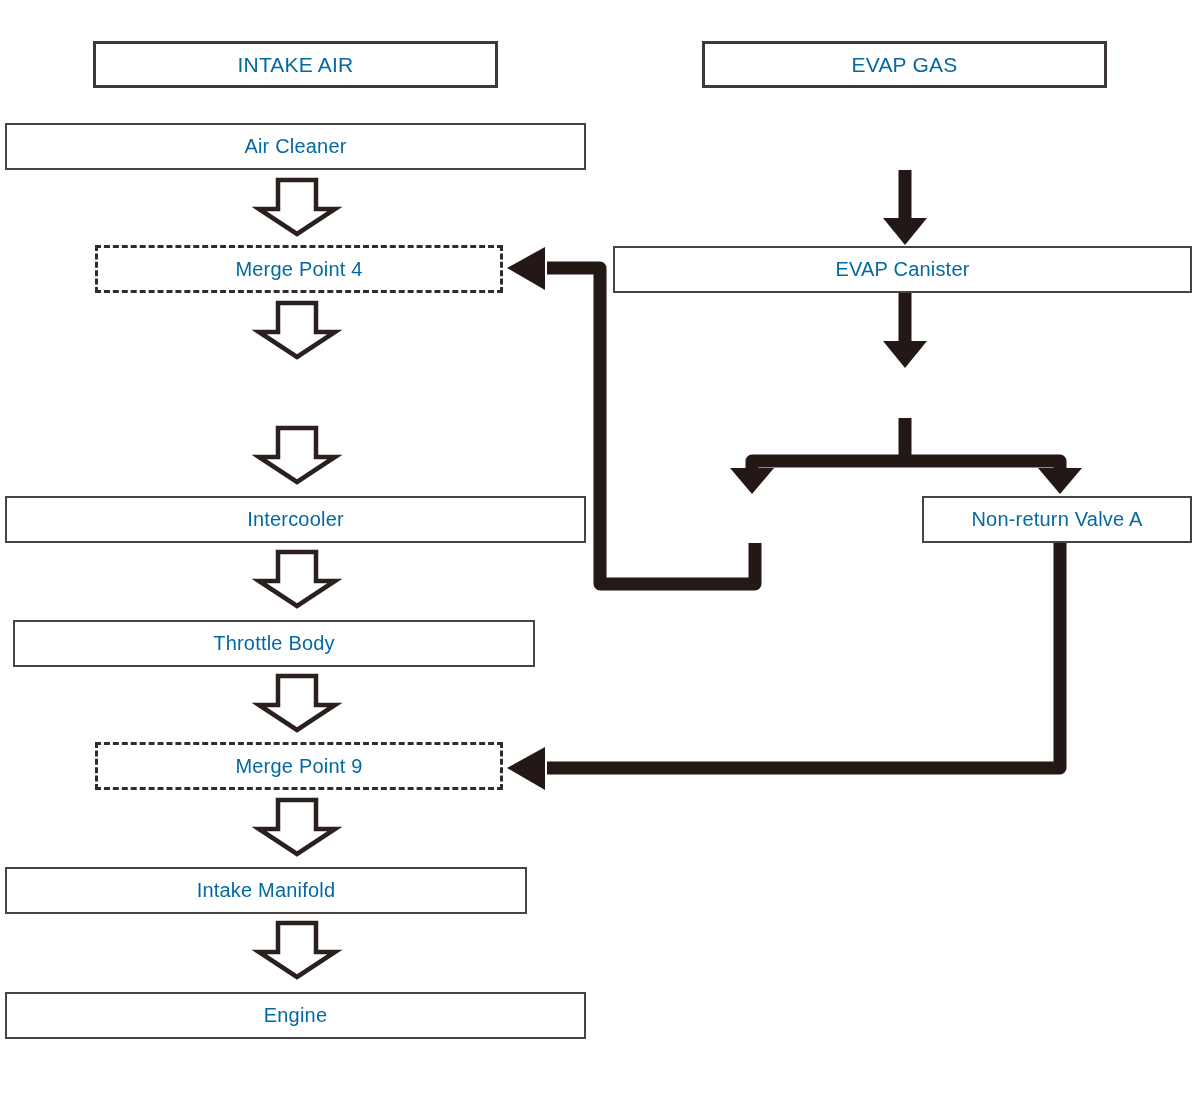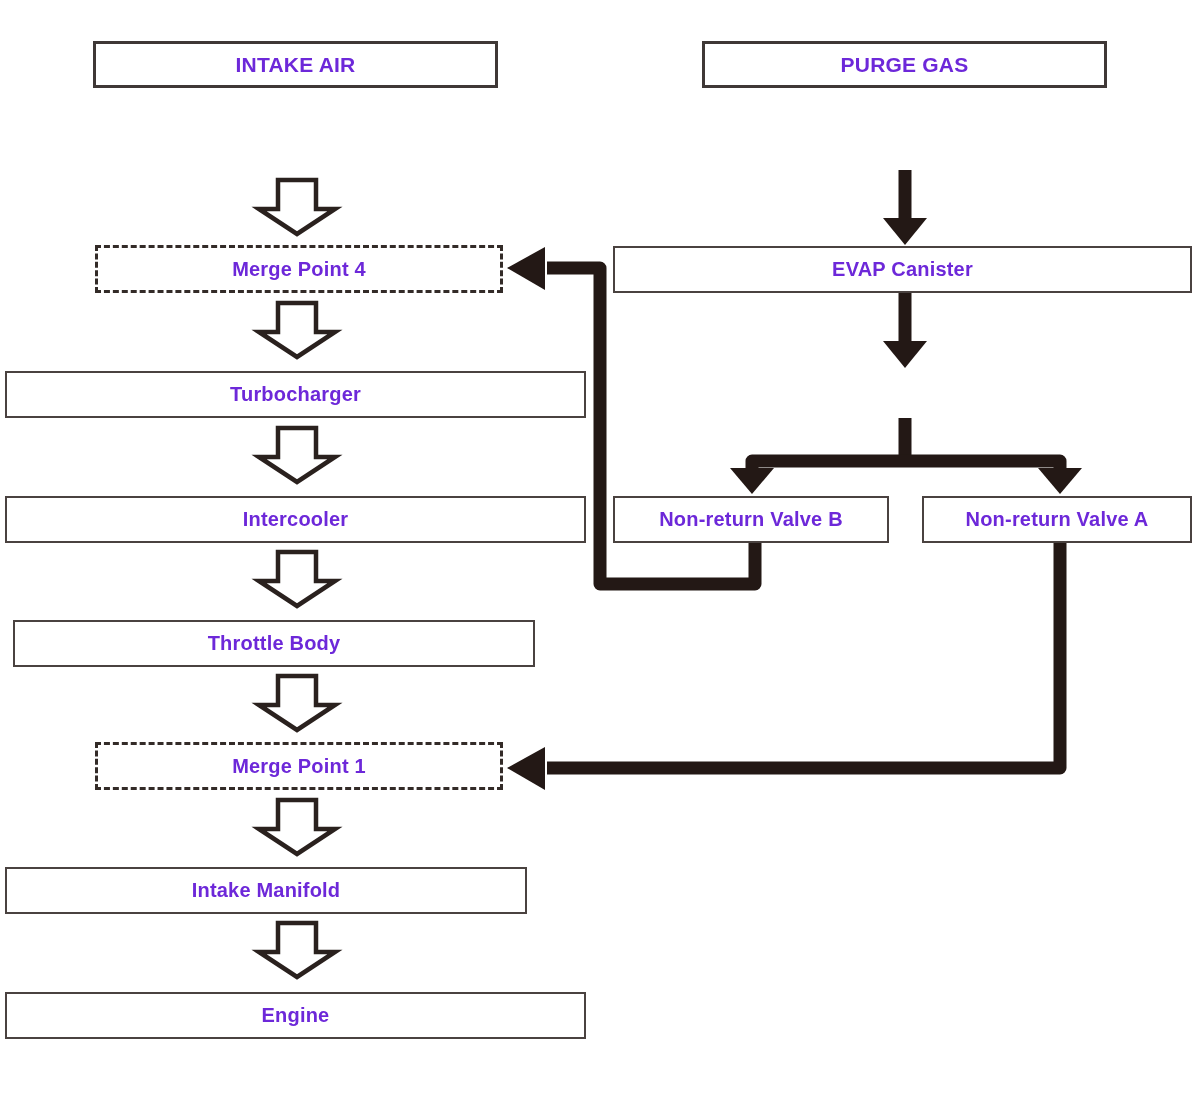--- a/index.html
+++ b/index.html
@@ -9,23 +9,23 @@
     background:#ffffff;
     font-family:"Liberation Sans", sans-serif;
     overflow:hidden;
   }
   .overlay{position:absolute;left:0;top:0;width:1200px;height:1103px;}
   .node{
     position:absolute;
     box-sizing:border-box;
     background:#ffffff;
     display:flex;align-items:center;justify-content:center;
-    font-weight:bold;
+    font-weight:normal;
     font-size:20px;
-    color:#6d28d9;
+    color:#0369a1;
     letter-spacing:0.2px;
     white-space:nowrap;
   }
   .solid{border:2.5px solid #4a4240;}
   .header{border:3px solid #3f3836;font-size:21px;}
   .dashed{border:3px dashed #332b28;}
 </style>
 </head>
 <body>
 
@@ -65,27 +65,26 @@
       <polygon points="278,303 316,303 316,332 335,332 297,357 259,332 278,332"></polygon>
       <polygon points="278,428 316,428 316,457 335,457 297,482 259,457 278,457"></polygon>
       <polygon points="278,552 316,552 316,581 335,581 297,606 259,581 278,581"></polygon>
       <polygon points="278,676 316,676 316,705 335,705 297,730 259,705 278,705"></polygon>
       <polygon points="278,800 316,800 316,829 335,829 297,854 259,829 278,829"></polygon>
       <polygon points="278,923 316,923 316,952 335,952 297,977 259,952 278,952"></polygon>
     </g>
   </svg>
 
   <div class="node header" style="left:93px;top:41px;width:405px;height:47px">INTAKE AIR</div>
-  <div class="node header" style="left:702px;top:41px;width:405px;height:47px">PURGE GAS</div>
+  <div class="node header" style="left:702px;top:41px;width:405px;height:47px">EVAP GAS</div>
 
+  <div class="node solid" style="left:5px;top:123px;width:581px;height:47px">Air Cleaner</div>
   <div class="node dashed" style="left:95px;top:245px;width:408px;height:48px">Merge Point 4</div>
-  <div class="node solid" style="left:5px;top:371px;width:581px;height:47px">Turbocharger</div>
   <div class="node solid" style="left:5px;top:496px;width:581px;height:47px">Intercooler</div>
   <div class="node solid" style="left:13px;top:620px;width:522px;height:47px">Throttle Body</div>
-  <div class="node dashed" style="left:95px;top:742px;width:408px;height:48px">Merge Point 1</div>
+  <div class="node dashed" style="left:95px;top:742px;width:408px;height:48px">Merge Point 9</div>
   <div class="node solid" style="left:5px;top:867px;width:522px;height:47px">Intake Manifold</div>
   <div class="node solid" style="left:5px;top:992px;width:581px;height:47px">Engine</div>
 
   <div class="node solid" style="left:613px;top:246px;width:579px;height:47px">EVAP Canister</div>
-  <div class="node solid" style="left:613px;top:496px;width:276px;height:47px">Non-return Valve B</div>
   <div class="node solid" style="left:922px;top:496px;width:270px;height:47px">Non-return Valve A</div>
 
 </div>
 
 </body></html>

